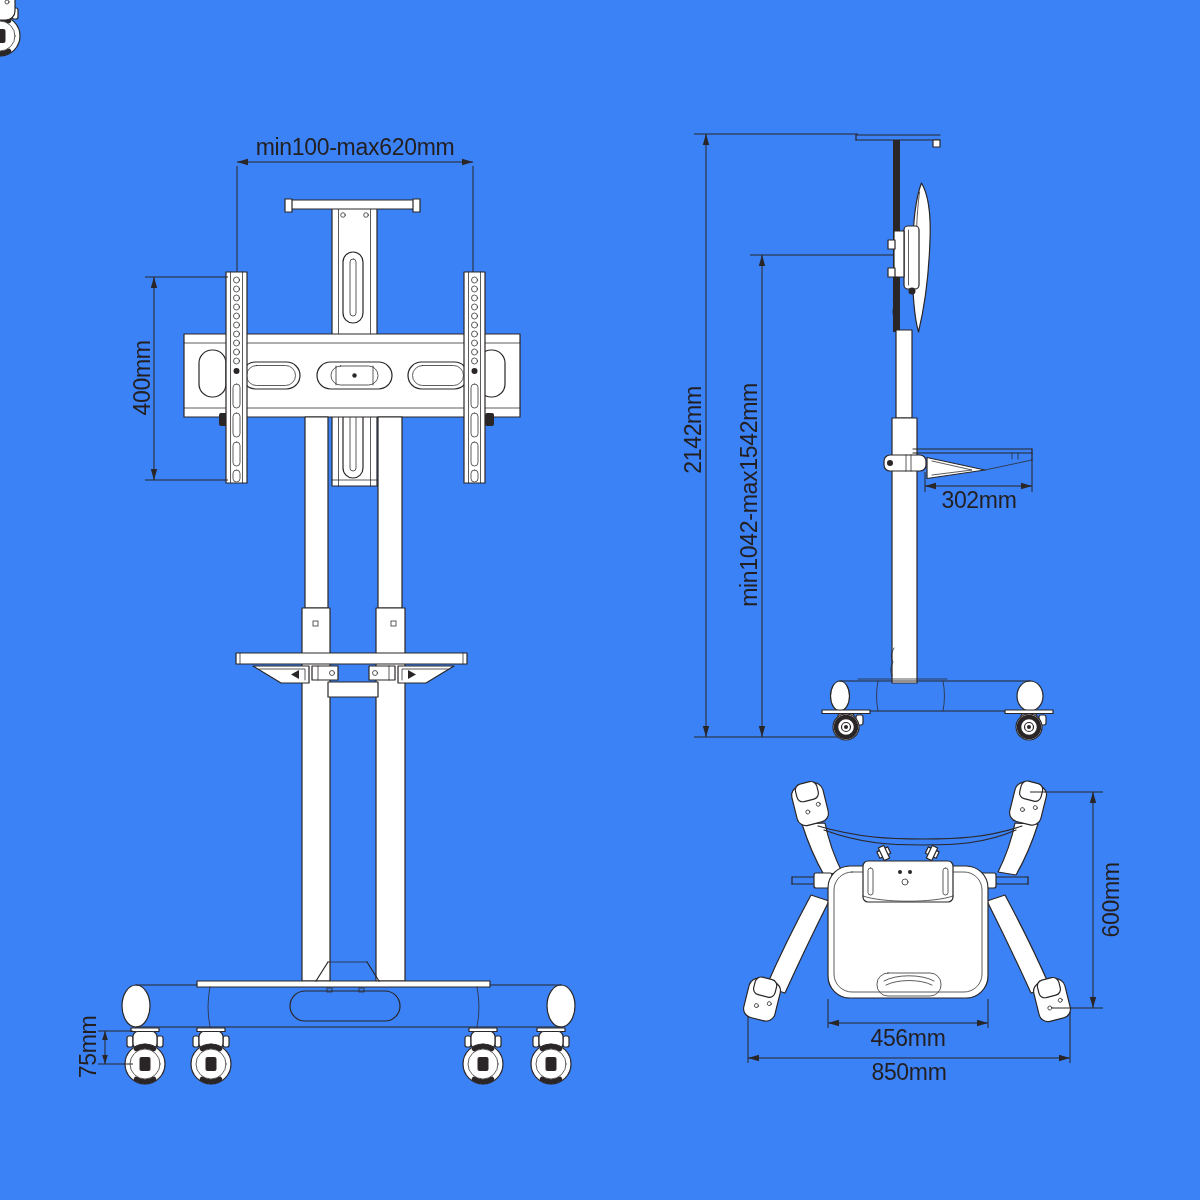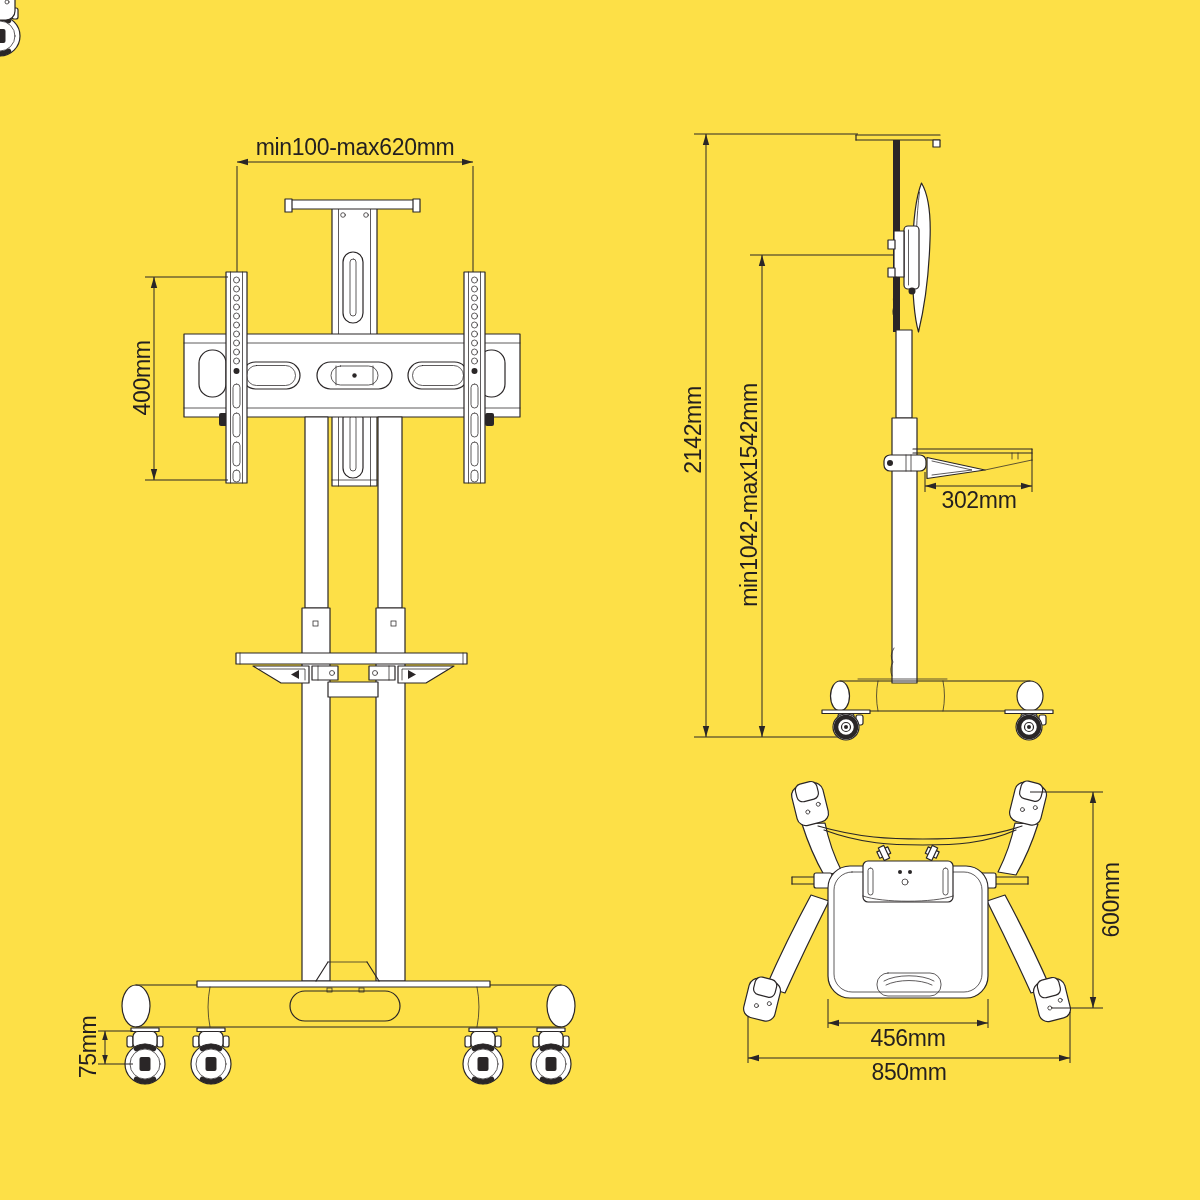--- a/index.html
+++ b/index.html
@@ -1,16 +1,16 @@
 <!DOCTYPE html>
 <html><head>
 <meta charset="utf-8">
 <style>
   html,body{margin:0;padding:0;background:#ffffff;}
-  .canvas{position:relative;width:1200px;height:1200px;background:#fde047;overflow:hidden;}
+  .canvas{position:relative;width:1200px;height:1200px;background:#3b82f6;overflow:hidden;}
   svg{display:block;}
   .s  {stroke:#2a2627;fill:none;stroke-width:1.2;stroke-linecap:round;stroke-linejoin:round;}
   .sw {stroke:#2a2627;fill:#ffffff;stroke-width:1.2;stroke-linejoin:round;}
   .st {stroke:#2a2627;fill:none;stroke-width:0.75;stroke-linecap:round;}
   .dk {fill:#2a2627;stroke:none;}
   .dm {stroke:#2a2627;fill:none;stroke-width:1;}
   .ar {fill:#2a2627;stroke:none;}
   text.lbl{font-family:"Liberation Sans",sans-serif;font-size:23px;fill:#231f20;letter-spacing:-0.3px;}
 </style>
 </head>

